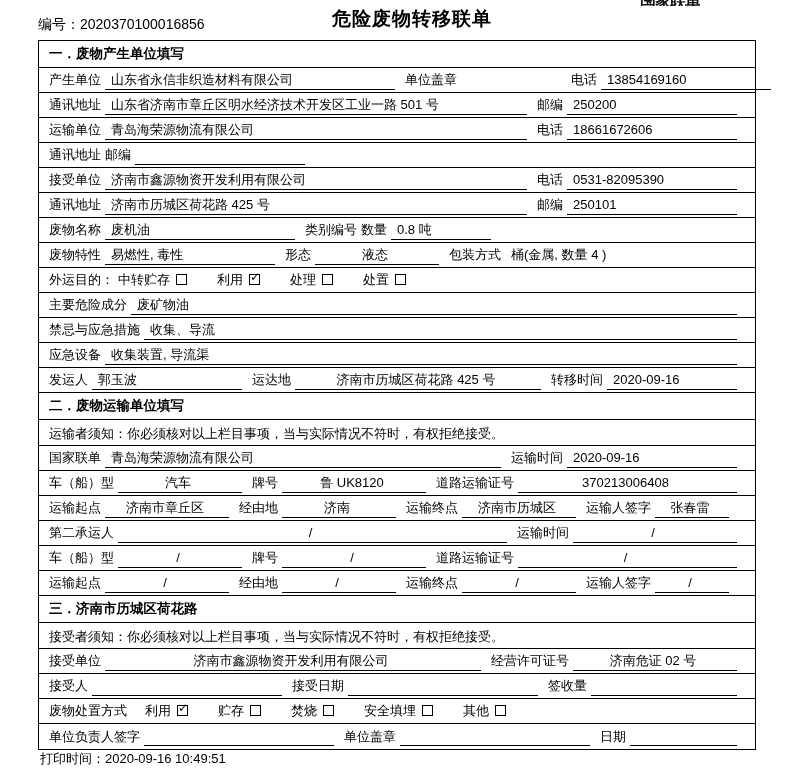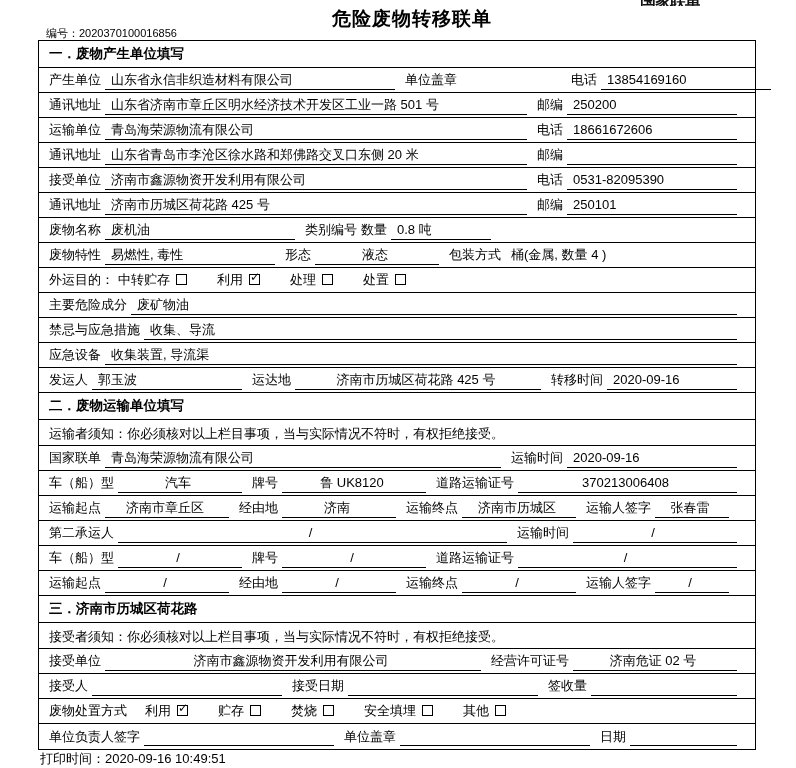--- a/index.html
+++ b/index.html
@@ -10,22 +10,22 @@
     font-size:13px;
     color:#000;
     position:relative;
     overflow:hidden;
   }
   .page{position:relative;width:796px;height:768px;}
 
   
   .hdr{position:relative;height:36px;}
   .doc-no{
-    position:absolute;left:46px;top:16px;
-    font-size:11px;white-space:nowrap;margin-top:10px;
+    position:absolute;left:38px;top:16px;
+    font-size:14px;white-space:nowrap;
   }
   .doc-title{
     position:absolute;left:0;right:0;top:6px;
     text-align:center;font-size:19px;font-weight:bold;
     letter-spacing:1px;
     padding-left:28px;
   }
   .corner-stamp{
     position:absolute;right:96px;top:-8px;
     font-size:16px;font-weight:bold;color:#111;
@@ -146,21 +146,20 @@
 
     <div class="row b-bottom">
       <span class="lbl">运输单位</span>
       <span class="val grow">青岛海荣源物流有限公司</span>
       <span class="lbl">电话</span>
       <span class="val fix160">18661672606</span>
     </div>
 
     <div class="row b-bottom">
       <span class="lbl">通讯地址</span>
-      <span class="val grow">山东省青岛市李沧区徐水路和郑佛路交叉口东侧 20 米</span>
       <span class="lbl">邮编</span>
       <span class="val fix160"></span>
     </div>
 
     <div class="row b-bottom">
       <span class="lbl">接受单位</span>
       <span class="val grow">济南市鑫源物资开发利用有限公司</span>
       <span class="lbl">电话</span>
       <span class="val fix160">0531-82095390</span>
     </div>

